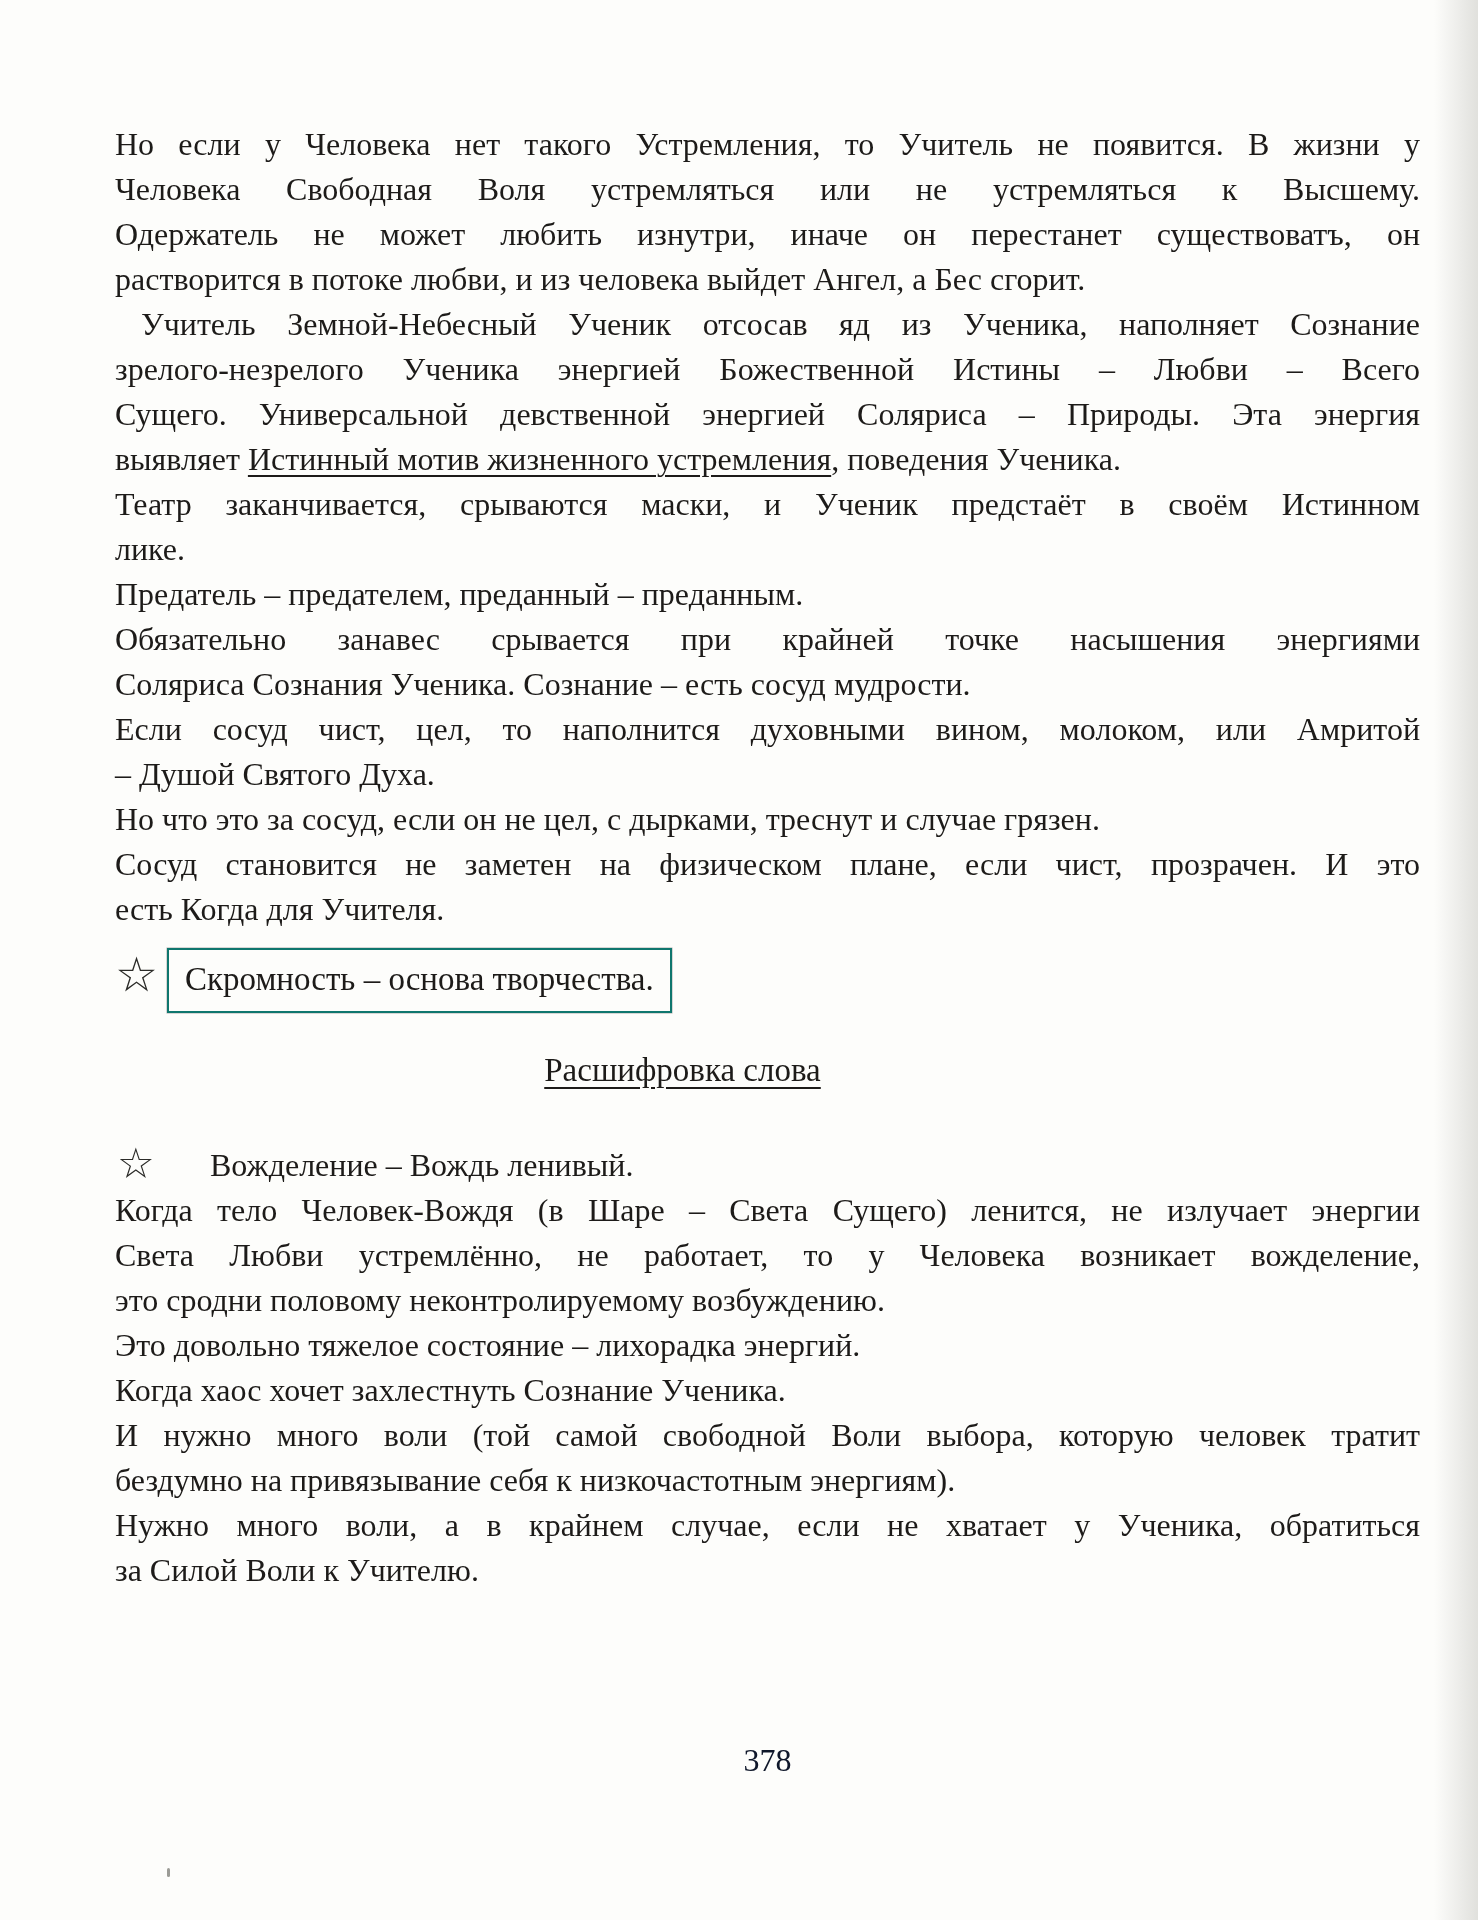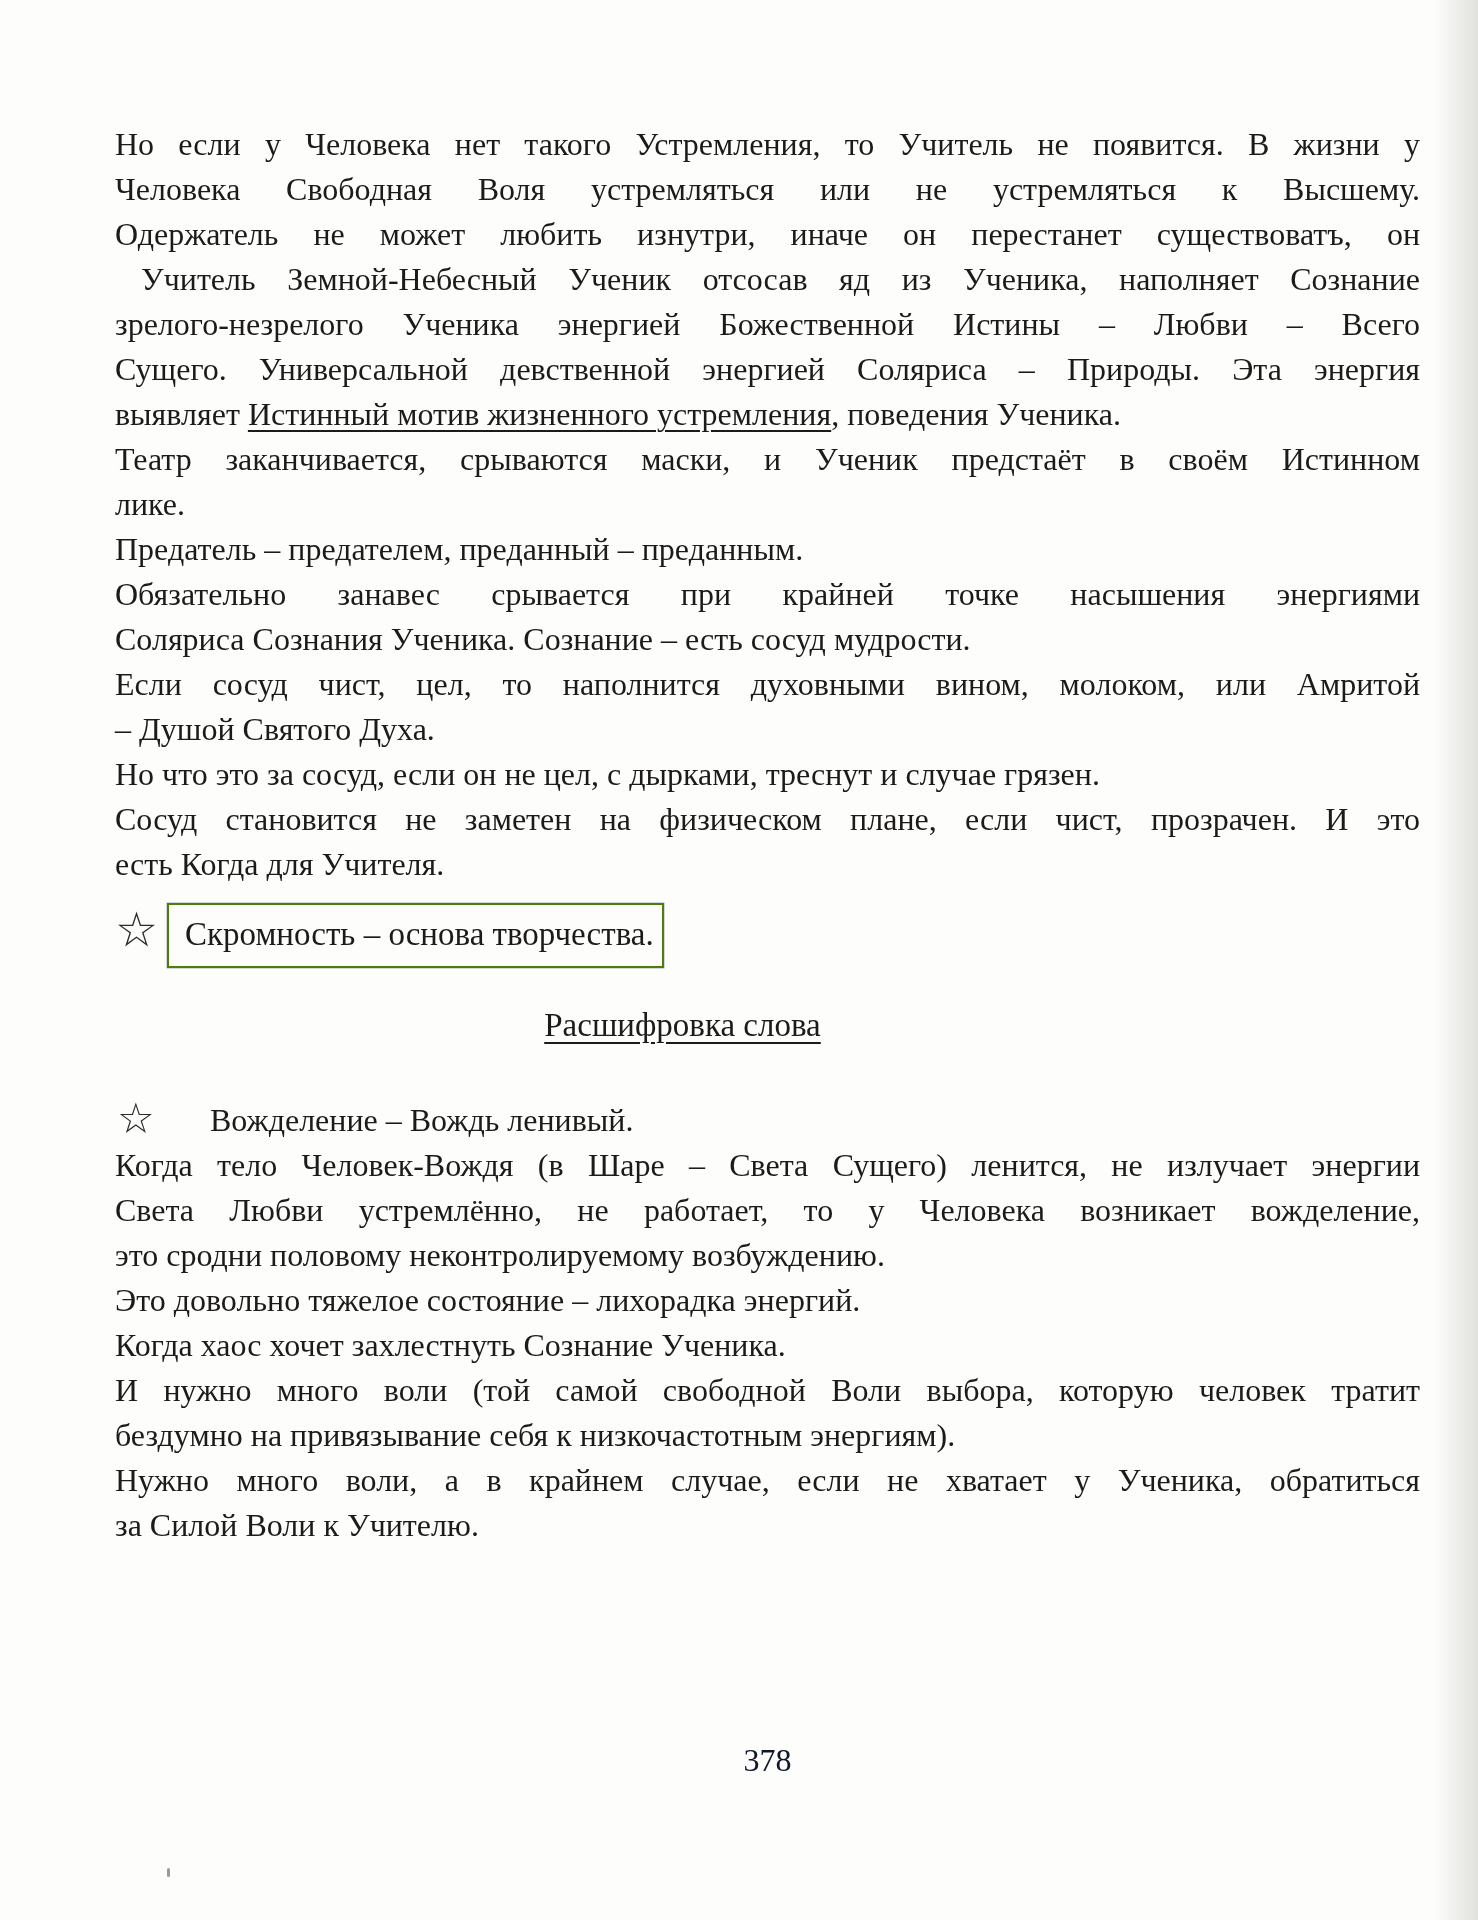--- a/index.html
+++ b/index.html
@@ -21,21 +21,21 @@
   }
   .b-para{margin:0;}
   .line{text-align:left;white-space:normal;}
   .line.full{text-align:justify;text-align-last:justify;}
   .u{text-decoration:underline;text-underline-offset:5px;text-decoration-thickness:2px;}
   .b-star-box{position:relative;margin-top:16px;height:70px;}
   .star-icon{font-family:"DejaVu Sans",sans-serif;color:#2b2b28;}
   .b-star-box .star-icon{position:absolute;left:0;top:2px;font-size:48px;line-height:1;}
   .aphorism-box{
     position:absolute;left:52px;top:0;
-    border:2px solid #4d7c0f;padding:7px 8px 9px 16px;
+    border:2px solid #0f766e;padding:7px 16px 9px 16px;
     font-size:33px;line-height:1.35;white-space:nowrap;
     box-shadow:0 0 0 0.5px rgba(34,32,29,0.35);
   }
   .b-heading{margin-top:30px;height:45px;text-align:center;position:relative;left:-85px;font-size:33px;}
   .b-heading .hd{text-decoration:underline;text-underline-offset:6px;text-decoration-thickness:2px;}
   .b-star-para{position:relative;margin-top:50px;}
   .b-star-para .star-icon{position:absolute;left:2px;top:0;font-size:42px;line-height:1;}
   .b-star-para .line{margin-left:95px;}
   .page-number{
     position:absolute;top:1742px;left:115px;width:1305px;text-align:center;
@@ -44,20 +44,21 @@
 </style>
 </head>
 <body>
 
 <div class="page">
   <div class="text-column">
       <div class="b-para">
         <div class="line full">Но если у Человека нет такого Устремления, то Учитель не появится. В жизни у</div>
         <div class="line full">Человека Свободная Воля устремляться или не устремляться к Высшему.</div>
         <div class="line full">Одержатель не может любить изнутри, иначе он перестанет существоватъ, он</div>
+        <div class="line">растворится в потоке любви, и из человека выйдет Ангел, а Бес сгорит.</div>
       </div>
       <div class="b-para">
         <div class="line full" style="text-indent: 26px;">Учитель Земной-Небесный Ученик отсосав яд из Ученика, наполняет Сознание</div>
         <div class="line full">зрелого-незрелого Ученика энергией Божественной Истины – Любви – Всего</div>
         <div class="line full">Сущего. Универсальной девственной энергией Соляриса – Природы. Эта энергия</div>
         <div class="line"><span>выявляет </span><span class="u">Истинный мотив жизненного устремления</span><span>, поведения Ученика.</span></div>
       </div>
       <div class="b-para">
         <div class="line full">Театр заканчивается, срываются маски, и Ученик предстаёт в своём Истинном</div>
         <div class="line">лике.</div>

